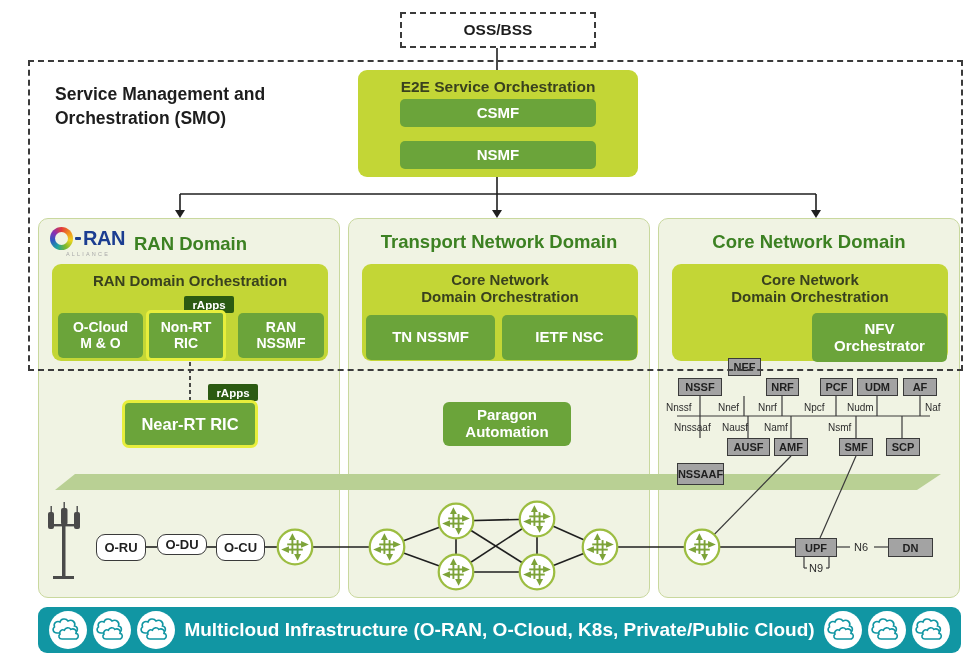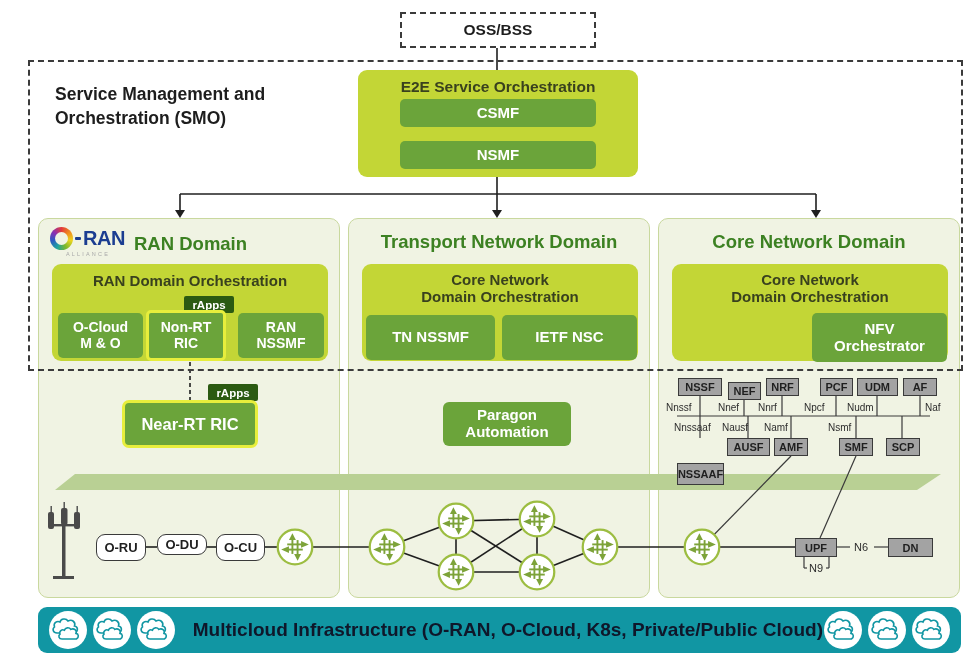--- a/index.html
+++ b/index.html
@@ -14,21 +14,21 @@
   .btn{background:var(--green,#6ba43a);color:#fff;font-weight:700;display:flex;flex-direction:column;align-items:center;justify-content:center;text-align:center;border-radius:5px;line-height:1.12;}
   .hl{border:3px solid var(--highlight-yellow,#e7ee3c);}
   .orch-title{font-weight:700;color:#39411e;text-align:center;line-height:1.15;}
   .domain-title{color:var(--title-green,#3c8122);font-weight:800;font-size:18.5px;}
   .tag{background:var(--dark-green,#2b5a12);color:#fff;font-size:11.5px;font-weight:700;display:flex;align-items:center;justify-content:center;border-radius:2px;}
   .nf-box{background:#a3a3a3;border:1.3px solid #3a3a3a;color:#1f1f1f;font-size:11px;font-weight:600;display:flex;align-items:center;justify-content:center;}
   .if-label{font-size:10px;color:#2d2d2d;white-space:nowrap;}
   .node-box{background:#fff;border:1.6px solid #3a3a3a;border-radius:9px;color:#1f1f1f;font-size:13px;font-weight:600;display:flex;align-items:center;justify-content:center;}
   .smo-label{font-size:17.5px;font-weight:800;color:#1d1d1d;line-height:1.35;}
   .infra-bar{background:var(--teal,#1196a3);border-radius:9px;display:flex;align-items:center;justify-content:space-between;padding:0 10px;z-index:3;}
-  .infra-text{color:#0f172a;font-weight:700;font-size:19px;flex:1;text-align:right;white-space:nowrap;}
+  .infra-text{color:#ffffff;font-weight:700;font-size:19px;flex:1;text-align:center;white-space:nowrap;}
   .cloud-group{display:flex;gap:4px;}
   .logo-row{display:flex;align-items:center;gap:2px;}
   .logo-ring{width:23px;height:23px;border-radius:50%;background:conic-gradient(#e23b3b,#f08c1e,#ead41f,#7ab82c,#1fa3a0,#2b59c3,#8b2fb3,#e23b3b);position:relative;}
   .logo-ring::after{content:"";position:absolute;inset:5px;border-radius:50%;background:var(--domain-bg,#f0f3e3);}
   .logo-dash{width:6px;height:3.5px;background:var(--navy,#1b3d91);border-radius:1px;}
   .logo-ran{color:var(--navy,#1b3d91);font-weight:800;font-size:20px;letter-spacing:-0.5px;}
   .logo-alliance{font-size:5.5px;letter-spacing:2.2px;color:#a9a9a9;margin-top:1px;text-align:center;}
   .center-text{display:flex;align-items:center;justify-content:center;text-align:center;}
 </style>
 </head>
@@ -230,21 +230,21 @@
     </div>
   </div>
   <div class="abs z3 btn" style="left:812px;top:313px;width:135px;height:49px;font-size:15px;">
     <span>NFV</span>
     <span>Orchestrator</span>
   </div>
 
   <div class="abs z3 nf-box" style="left:678px;top:378px;width:44px;height:18px;">
       <span>NSSF</span>
     </div>
-  <div class="abs z3 nf-box" style="left:728px;top:382px;width:33px;height:18px;">
+  <div class="abs z3 nf-box" style="left:728px;top:358px;width:33px;height:18px;">
       <span>NEF</span>
     </div>
   <div class="abs z3 nf-box" style="left:766px;top:378px;width:33px;height:18px;">
       <span>NRF</span>
     </div>
   <div class="abs z3 nf-box" style="left:820px;top:378px;width:33px;height:18px;">
       <span>PCF</span>
     </div>
   <div class="abs z3 nf-box" style="left:857px;top:378px;width:41px;height:18px;">
       <span>UDM</span>

